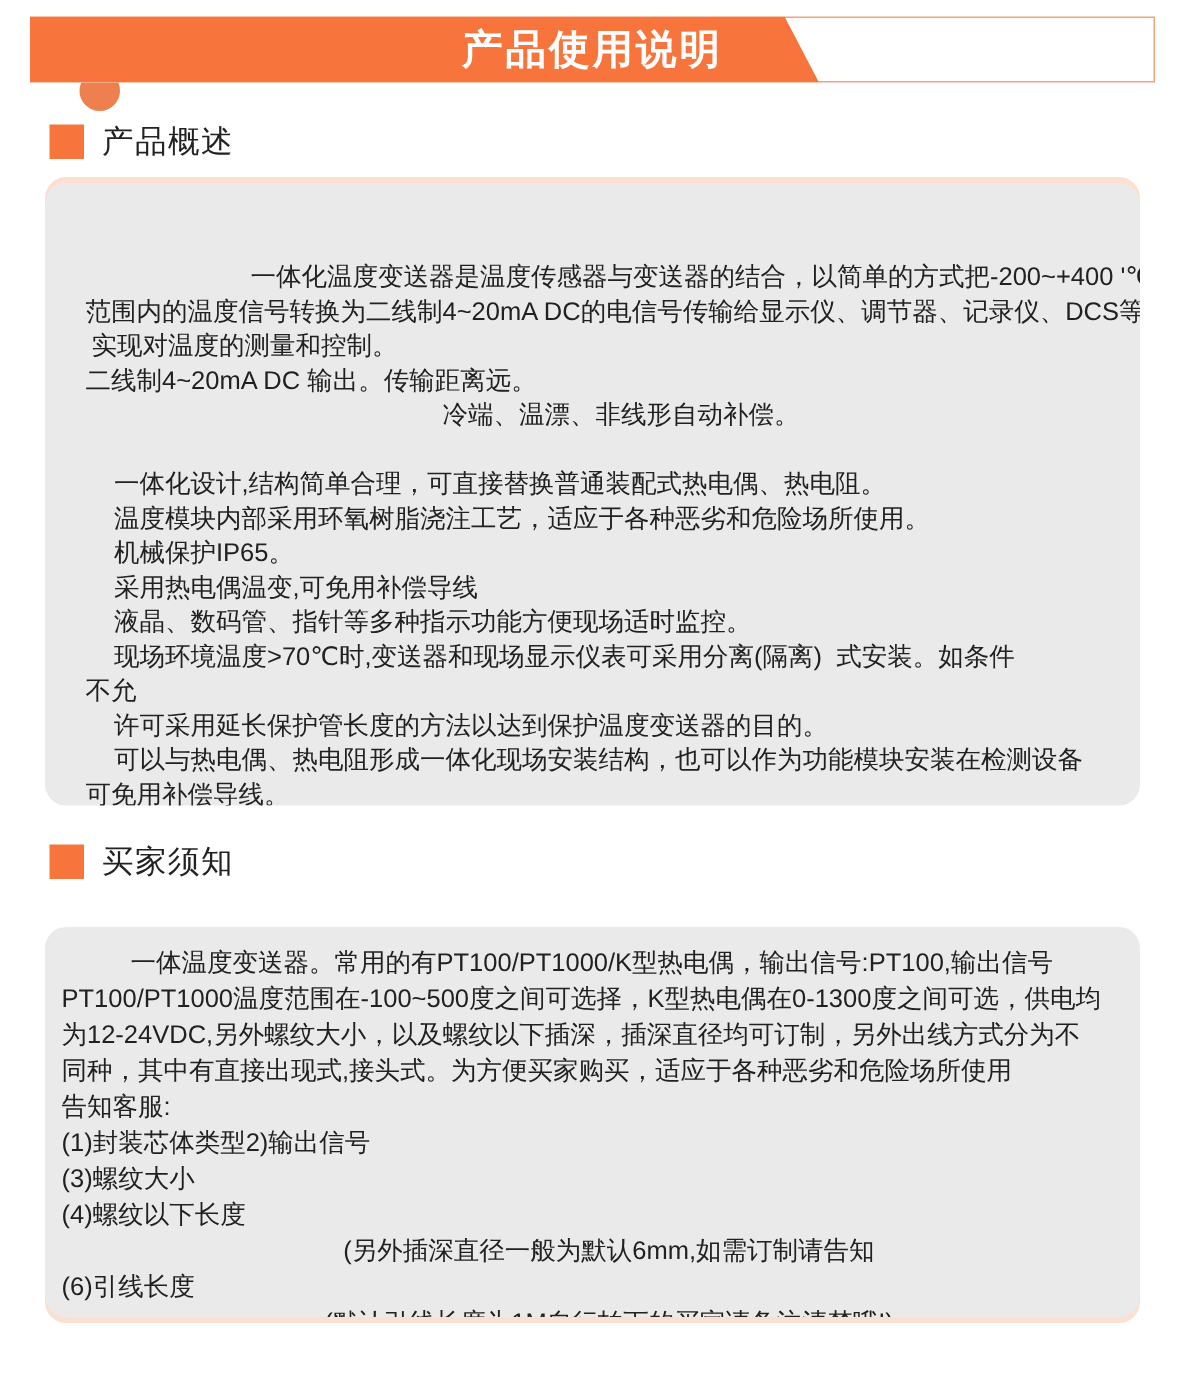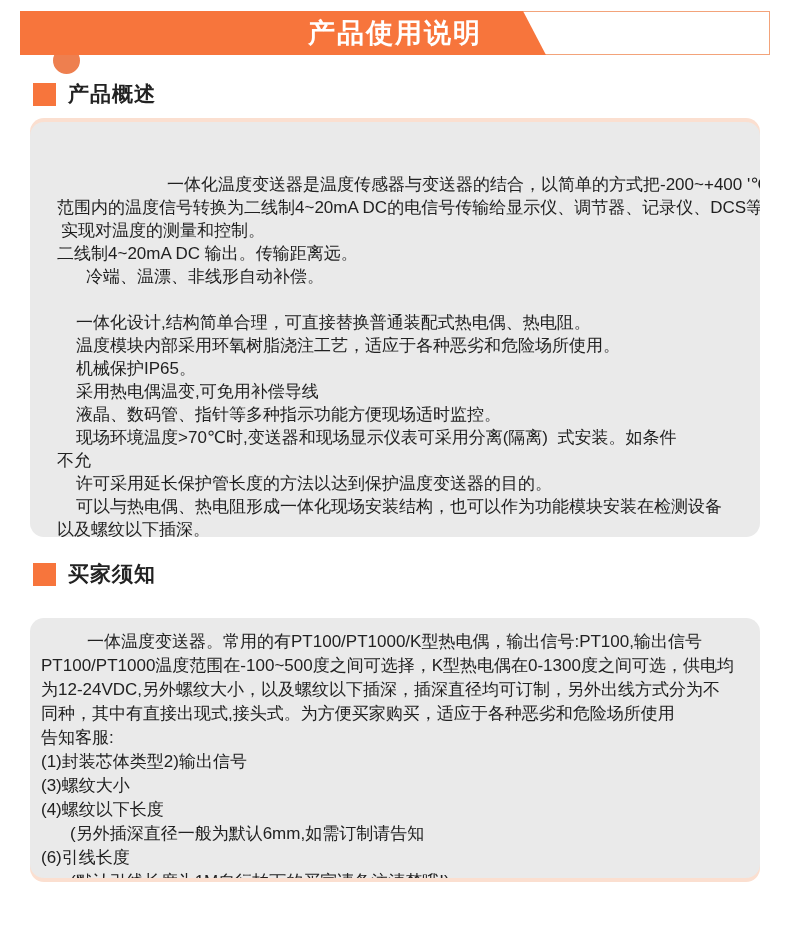--- a/index.html
+++ b/index.html
@@ -33,21 +33,21 @@
     line-height:44px; text-align:center;
     color:#ffffff; font-size:27px; font-weight:bold; letter-spacing:2px;
   }
 
   
   .section-head { position:absolute; left:33px; display:flex; align-items:center; }
   .section-head .bullet {
     width:23px; height:23px; background:#f7753c; margin-right:12px; flex:0 0 auto;
   }
   .section-head .head-text {
-    font-size:21px; font-weight:700; color:#222222; letter-spacing:1px;
+    font-size:21px; font-weight:400; color:#222222; letter-spacing:1px;
   }
   #head-overview { top:80px; }
   #head-buyer    { top:560px; }
 
   
   .gray-box {
     position:absolute; left:30px; width:730px;
     background:#eaeaea; border-radius:14px;
     font-size:17px; color:#212121;
     overflow:hidden; white-space:nowrap;
@@ -59,21 +59,21 @@
   }
   #box-buyer {
     top:618px; height:260px;
     padding:12px 18px 0 11px; line-height:24px;
     box-shadow:0 4px 0 0 #fbdfd0;
   }
   .line { white-space:pre; }
   .ind-0 { padding-left:0; }
   .ind-1 { padding-left:4px; }
   .ind-2 { padding-left:19px; }
-  .ind-3 { padding-left:29px; }
+  .ind-3 { padding-left:29px;text-align:center; }
   .ind-4 { padding-left:46px; }
   .ind-6 { padding-left:110px;margin-top:38px; }
 </style>
 </head>
 <body>
 
 <div class="page">
 
   <div class="deco-circle"></div>
 
@@ -97,21 +97,21 @@
       <div class="line ind-0">&nbsp;</div>
       <div class="line ind-2">一体化设计,结构简单合理，可直接替换普通装配式热电偶、热电阻。</div>
       <div class="line ind-2">温度模块内部采用环氧树脂浇注工艺，适应于各种恶劣和危险场所使用。</div>
       <div class="line ind-2">机械保护IP65。</div>
       <div class="line ind-2">采用热电偶温变,可免用补偿导线</div>
       <div class="line ind-2">液晶、数码管、指针等多种指示功能方便现场适时监控。</div>
       <div class="line ind-2">现场环境温度&gt;70℃时,变送器和现场显示仪表可采用分离(隔离)  式安装。如条件</div>
       <div class="line ind-0">不允</div>
       <div class="line ind-2">许可采用延长保护管长度的方法以达到保护温度变送器的目的。</div>
       <div class="line ind-2">可以与热电偶、热电阻形成一体化现场安装结构，也可以作为功能模块安装在检测设备</div>
-      <div class="line ind-0">以及螺纹以下插深。</div>
+      <div class="line ind-0">可免用补偿导线。</div>
     </div>
 
   <div class="section-head" id="head-buyer">
     <span class="bullet"></span>
     <span class="head-text">买家须知</span>
   </div>
 
   <div class="gray-box" id="box-buyer">
       <div class="line ind-4">一体温度变送器。常用的有PT100/PT1000/K型热电偶，输出信号:PT100,输出信号</div>
       <div class="line ind-0">PT100/PT1000温度范围在-100~500度之间可选择，K型热电偶在0-1300度之间可选，供电均</div>

